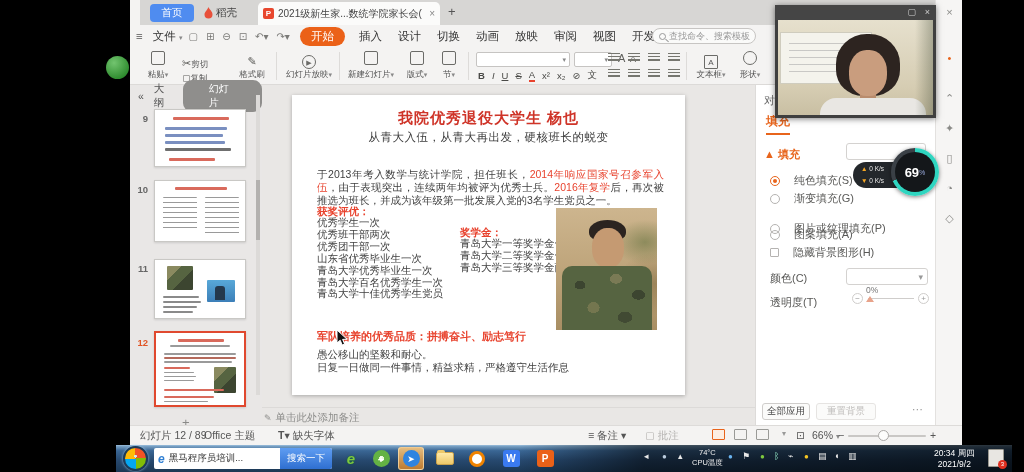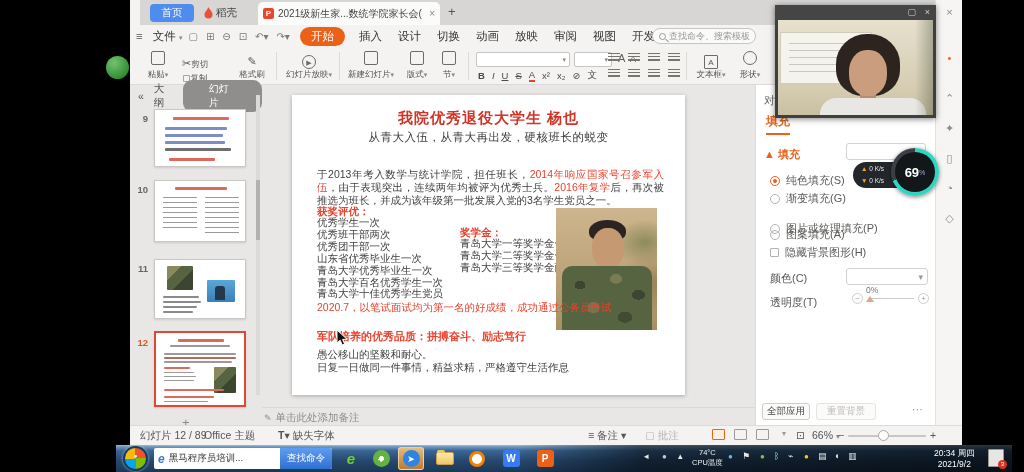--- a/index.html
+++ b/index.html
@@ -70,21 +70,21 @@
     radial-gradient(10px 9px at 35% 65%,#74764f 0 60%,transparent 61%),
     radial-gradient(12px 9px at 70% 80%,#414a33 0 60%,transparent 61%),
     #566441}
   .minicamo{background:linear-gradient(135deg,#8a8a60 0 30%,#566441 30% 60%,#3c4530 60% 100%)}
   #notesline{position:absolute;left:0;top:322px;width:493px;border-top:1px solid #dcdad8;color:#8d8d8b;font-size:10.5px;display:flex;align-items:center;gap:4px;padding:3px 0 0 2px}
   
   #rside{position:absolute;left:625px;top:85px;width:180px;height:340px;background:#fff;border-left:1px solid #dddbd9}
   .fill-tab{position:absolute;left:10px;top:28px;color:#e8641b;font-size:12px;font-weight:bold;border-bottom:2px solid #e8641b;padding-bottom:3px}
   .sec-h{position:absolute;left:8px;top:62px;color:#e8641b;font-size:11px;font-weight:bold}
   .drop{position:absolute;height:17px;background:#fff;border:1px solid #d4d2d0;border-radius:3px;color:#999;font-size:9px;display:flex;align-items:center;justify-content:flex-end;padding:0 4px}
-  .radio{position:absolute;left:14px;display:flex;align-items:center;gap:6px;font-size:11px;color:#595957}
+  .radio{position:absolute;left:14px;display:flex;align-items:center;gap:14px;font-size:11px;color:#595957}
   .rdot{width:10px;height:10px;border:1px solid #b5b3b1;border-radius:50%;flex:0 0 auto;position:relative}
   .radio.on .rdot{border-color:#e8641b}
   .radio.on .rdot:after{content:"";position:absolute;left:2px;top:2px;width:4px;height:4px;border-radius:50%;background:#e8641b}
   .chk{width:9px;height:9px;border:1px solid #b5b3b1;border-radius:1px;flex:0 0 auto}
   .slab{position:absolute;left:14px;font-size:11px;color:#595957}
   .sbtn{position:absolute;height:17px;border:1px solid #cfcdcb;border-radius:3px;background:#fbfbfa;font-size:9.5px;color:#444;display:flex;align-items:center;justify-content:center}
   .sbtn.dis{color:#c0bebc;border-color:#e6e4e2}
   .tslider{position:absolute;left:112px;top:213px;width:46px;height:1px;background:#cfcdcb}
   .tknob{position:absolute;left:-2px;top:-3px;width:0;height:0;border-left:4px solid transparent;border-right:4px solid transparent;border-bottom:6px solid #e8a38a;margin-top:1px}
   .pm{position:absolute;width:11px;height:11px;border:1px solid #cfcdcb;border-radius:50%;color:#999;font-size:8px;line-height:9px;text-align:center;background:#fff}
@@ -359,21 +359,20 @@
             <div>青岛大学二等奖学金一次</div>
             <div>青岛大学三等奖学金两次</div>
           </div>
 
         <div class="photo">
           <div class="hair"></div>
           <div class="face"></div>
           <div class="camo"></div>
         </div>
 
-        <div class="s-exam">2020.7，以笔试面试均为第一名的好成绩，成功通过公务员考试</div>
         <div class="s-qual">军队培养的优秀品质：拼搏奋斗、励志笃行</div>
         <div class="s-tail">
             <div>愚公移山的坚毅和耐心。</div>
             <div>日复一日做同一件事情，精益求精，严格遵守生活作息</div>
           </div>
       </div>
 
       <div id="notesline">
         <span style="font-size:9px">✎</span>
         <span>单击此处添加备注</span>
@@ -488,21 +487,21 @@
   <div id="greendot"></div>
 
   <div id="taskbar">
     <div id="tglass"></div>
     <div id="tdark"></div>
     <div class="orb"></div>
 
     <div id="iesearch">
       <span class="e">e</span>
       <span>黑马程序员培训...</span>
-      <span class="go">查找命令</span>
+      <span class="go">搜索一下</span>
     </div>
 
     <div class="tbico" style="left:338px">
         <span class="ie2">e</span>
       </div>
     <div class="tbico" style="left:368px">
         <span class="c360">+</span>
       </div>
     <div class="tbico hl" style="left:398px">
         <span class="plane">➤</span>

